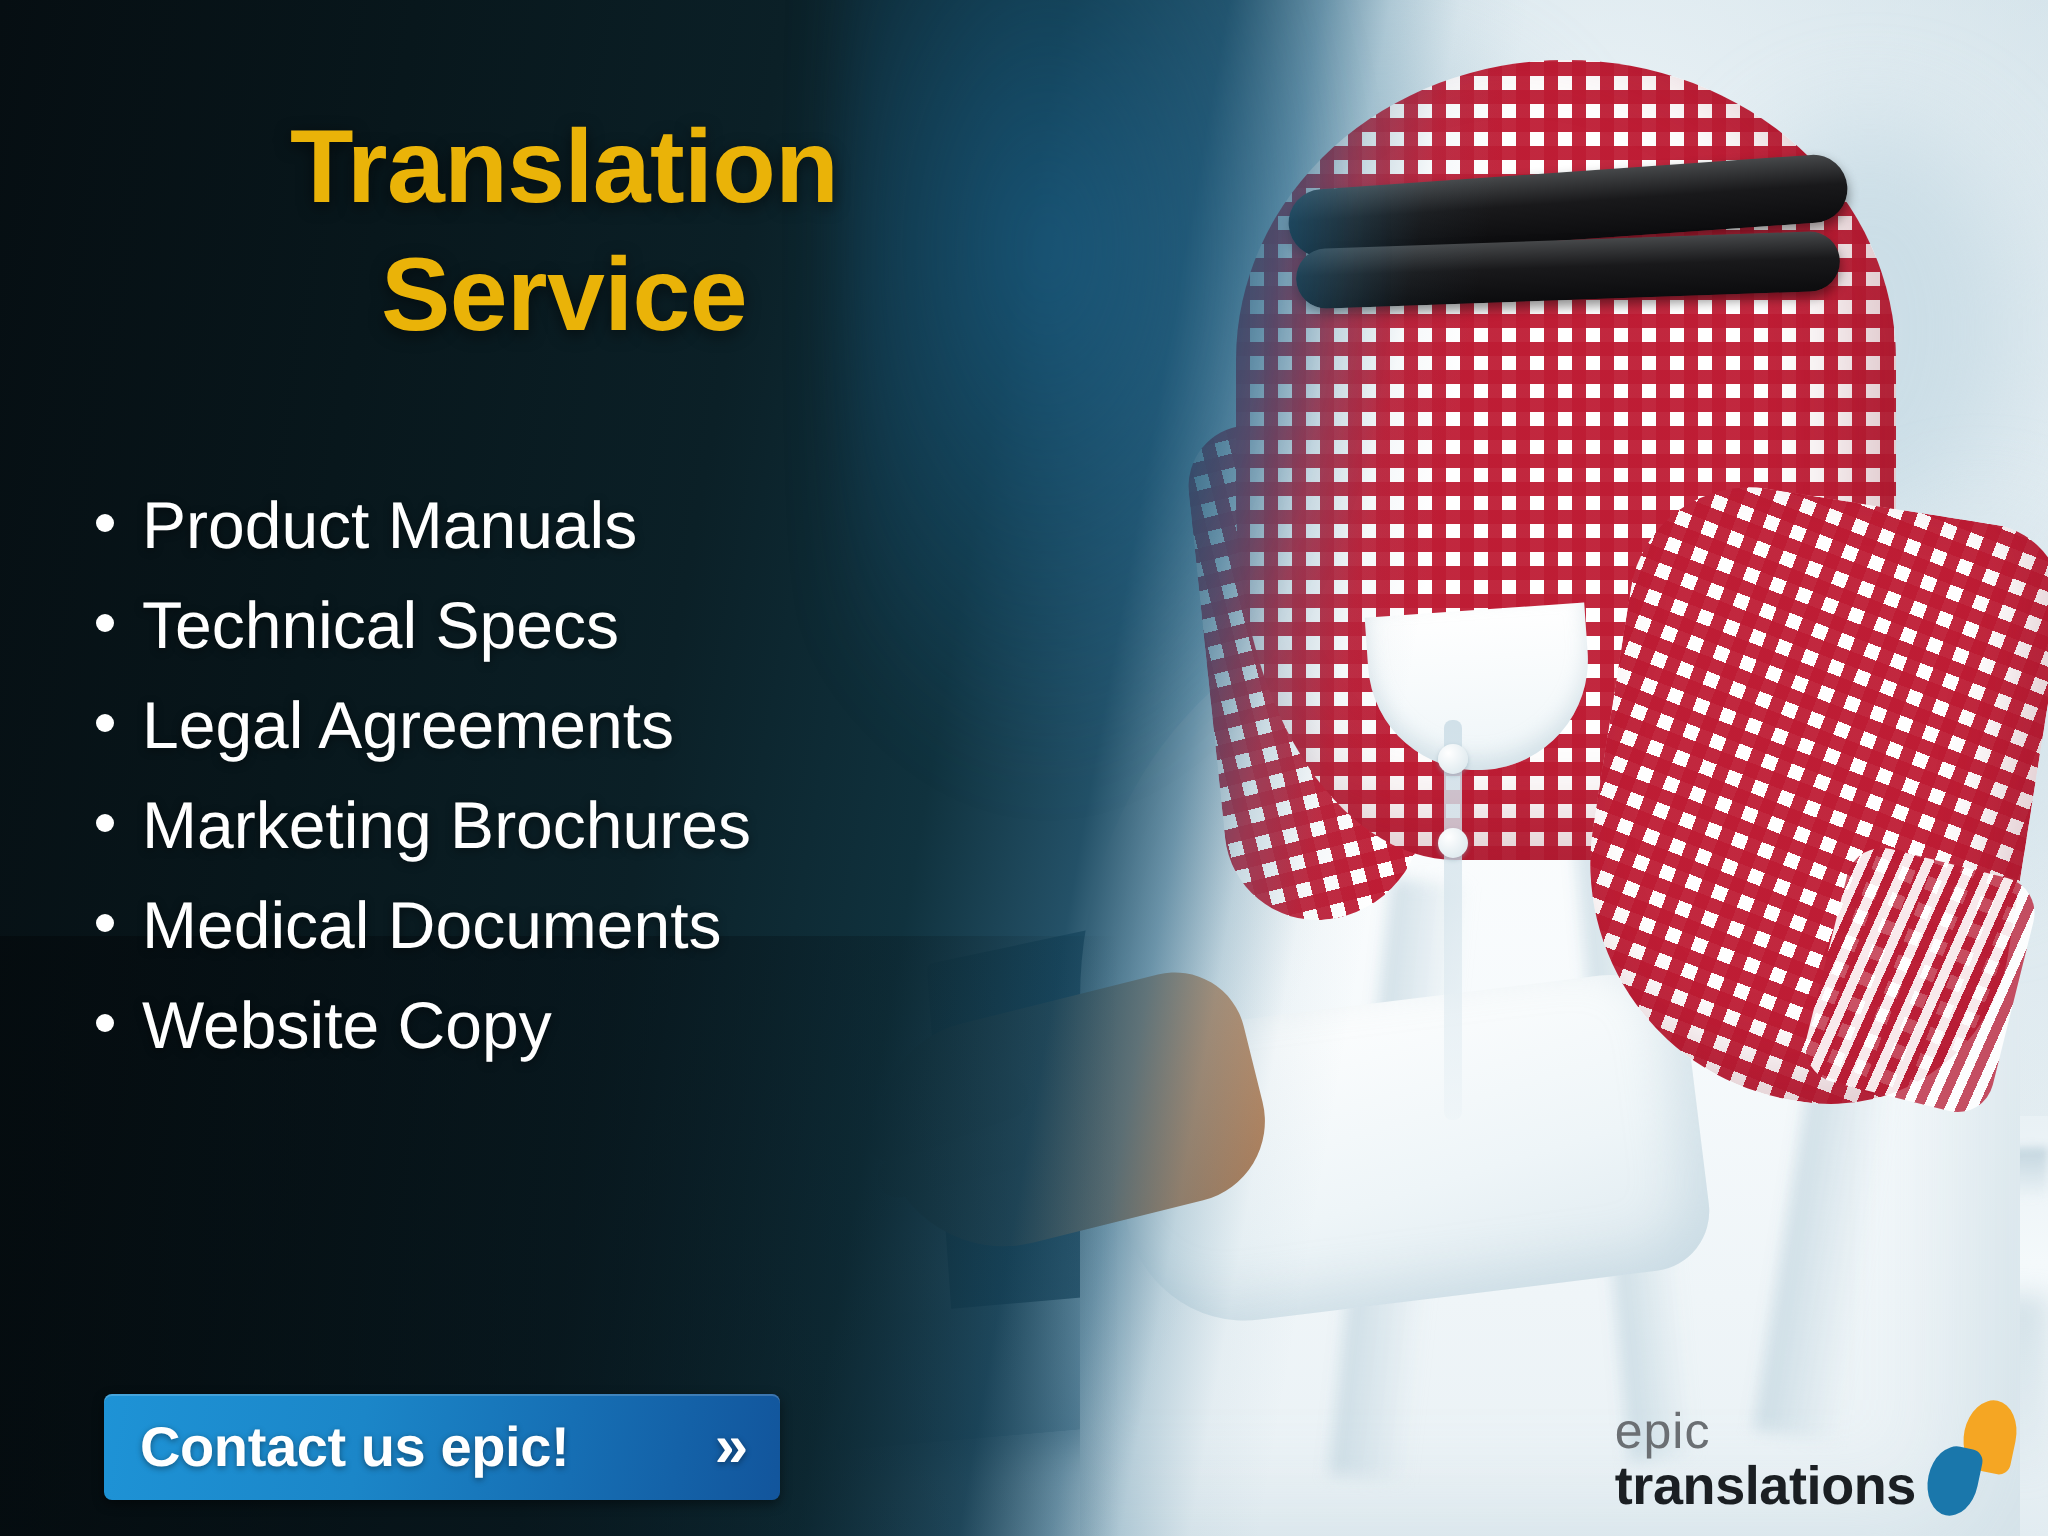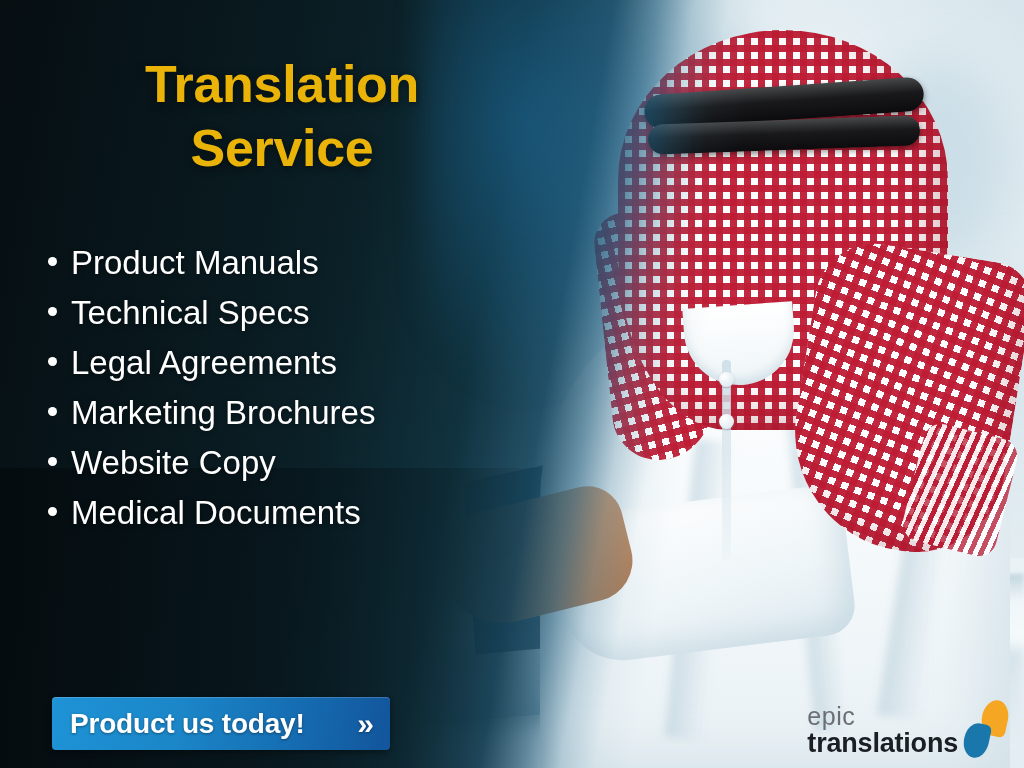--- a/index.html
+++ b/index.html
@@ -383,30 +383,30 @@
       <li>
         <span class="dot"></span>
         <span>Legal Agreements</span>
       </li>
       <li>
         <span class="dot"></span>
         <span>Marketing Brochures</span>
       </li>
       <li>
         <span class="dot"></span>
+        <span>Medical Documents</span>
+      </li>
+      <li>
+        <span class="dot"></span>
         <span>Website Copy</span>
       </li>
-      <li>
-        <span class="dot"></span>
-        <span>Medical Documents</span>
-      </li>
     </ul>
 
     <button class="cta">
-      <span class="cta-label">Product us today!</span>
+      <span class="cta-label">Contact us epic!</span>
       <span class="cta-chevrons">»</span>
     </button>
 
     <div class="logo">
       <div class="logo-text">
         <div class="logo-epic">epic</div>
         <div class="logo-translations">translations</div>
       </div>
       <div class="logo-mark">
         <div class="mark-orange"></div>

